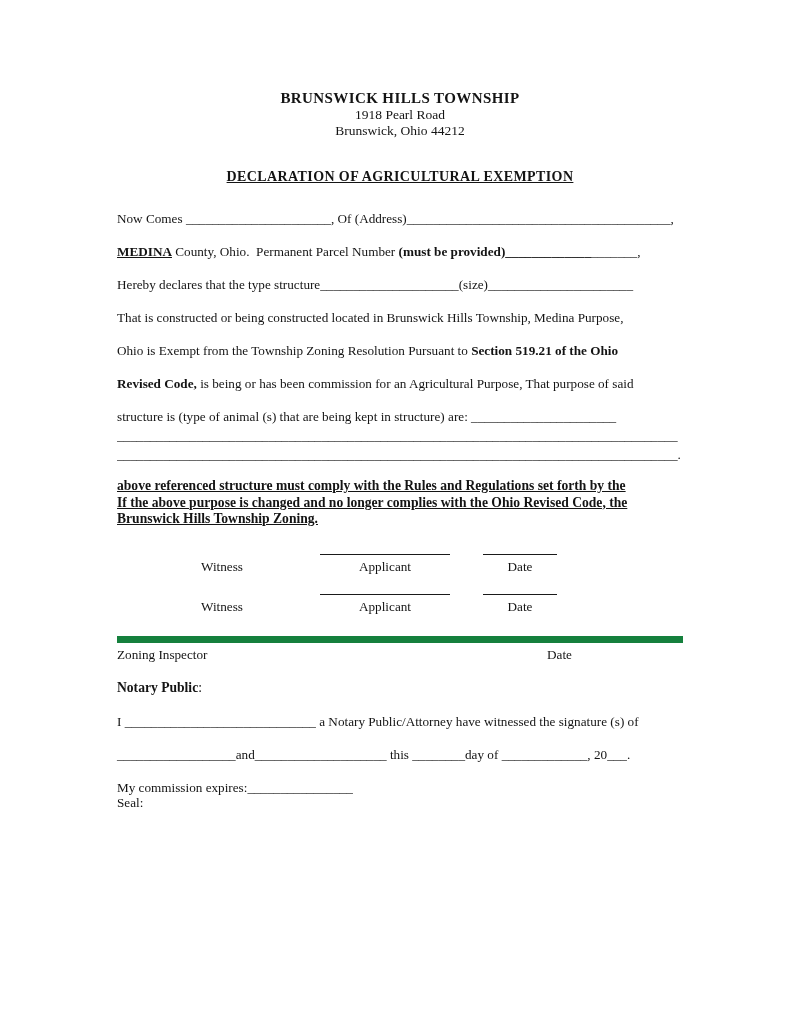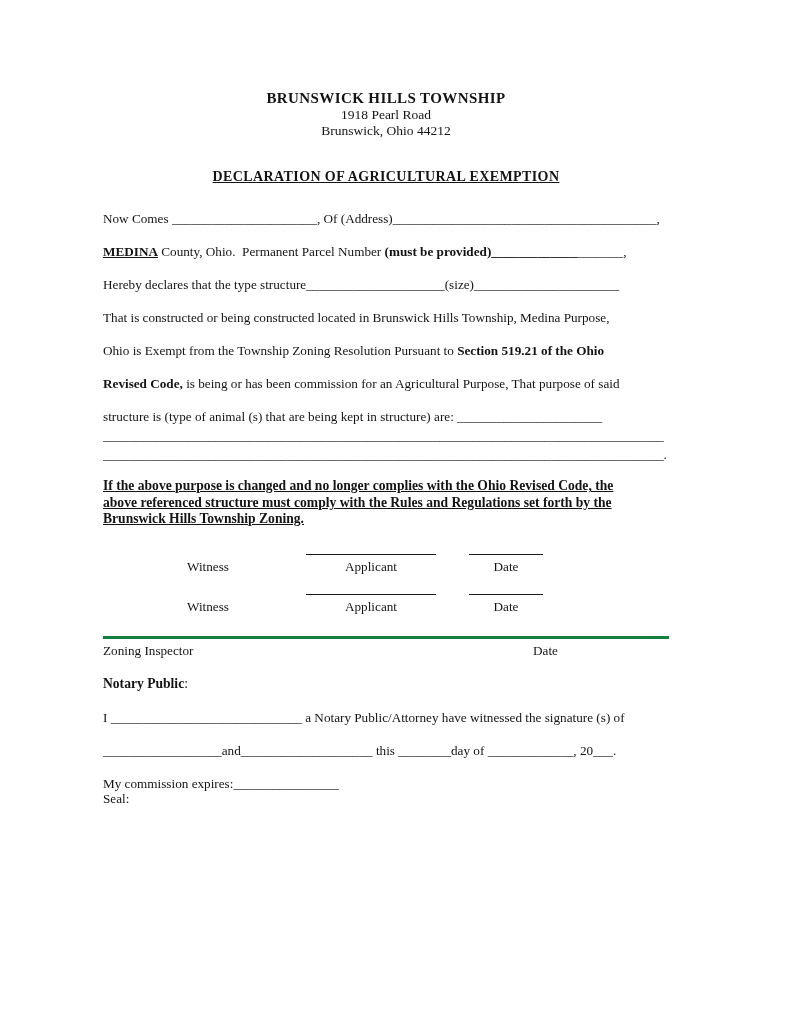--- a/index.html
+++ b/index.html
@@ -4,42 +4,42 @@
 <style>
   html,body{margin:0;padding:0;background:#ffffff;}
   .page{
     position:relative;
     width:791px;height:1024px;
     background:#ffffff;
     font-family:"Liberation Serif","DejaVu Serif",serif;
     color:#141414;
     overflow:hidden;
   }
-  .content{position:absolute;left:103px;top:90px;width:566px;}
+  .content{position:absolute;left:117px;top:90px;width:566px;}
   .center{text-align:center;}
   .b{font-weight:bold;}
   .u{text-decoration:underline;}
   .org{font-size:15px;font-weight:bold;letter-spacing:.4px;line-height:17px;}
   .addr{font-size:13.5px;line-height:16px;}
   .formtitle{margin-top:28px;font-size:14px;font-weight:bold;letter-spacing:.4px;text-decoration:underline;line-height:19px;}
   .line{white-space:pre;font-size:13.2px;line-height:15px;height:15px;margin-top:18px;}
   .line.first{margin-top:25px;}
   .fullrule{white-space:pre;font-size:13.2px;line-height:15px;height:17px;margin-top:2px;overflow:hidden;}
   .fullrule.gap{margin-top:4px;}
   .notice{margin-top:14px;font-size:13.6px;font-weight:bold;line-height:16.5px;}
   .notice .nline{text-decoration:underline;white-space:pre;}
   .sigrow{display:flex;margin-top:26px;}
   .sigrow.second{margin-top:19px;}
   .sigcol{display:flex;flex-direction:column;}
   .sigcol .sline{border-top:1.4px solid #1a1a1a;height:0;}
   .sigcol .slabel{font-size:13.2px;margin-top:4px;text-align:center;}
   .c1{width:126px;align-items:flex-end;}
   .c2{width:130px;margin-left:77px;}
   .c3{width:74px;margin-left:33px;}
-  .zrow{position:relative;margin-top:21px;border-top:3px solid #15803d;padding-top:4px;font-size:13.2px;height:16px;}
+  .zrow{position:relative;margin-top:21px;border-top:7px solid #15803d;padding-top:4px;font-size:13.2px;height:16px;}
   .zrow .zdate{position:absolute;left:430px;top:4px;}
   .notaryhead{margin-top:17px;font-size:13.6px;height:16px;}
   .seal{font-size:13.2px;}
   [data-interactable="false"]{cursor:default;}
 </style>
 </head>
 <body>
 
 <div class="page" data-interactable="false">
   <div class="content" data-interactable="false">
@@ -60,22 +60,22 @@
     <div class="line" data-interactable="false"><span data-interactable="false">Ohio is Exempt from the Township Zoning Resolution Pursuant to </span><span class="b" data-interactable="false">Section 519.21 of the Ohio</span></div>
 
     <div class="line" data-interactable="false"><span class="b" data-interactable="false">Revised Code,</span><span data-interactable="false"> is being or has been commission for an Agricultural Purpose, That purpose of said</span></div>
 
     <div class="line" data-interactable="false"><span data-interactable="false">structure is (type of animal (s) that are being kept in structure) are: </span><span data-interactable="false">______________________</span></div>
 
     <div class="fullrule gap" data-interactable="false">_____________________________________________________________________________________</div>
     <div class="fullrule" data-interactable="false"><span data-interactable="false">_____________________________________________________________________________________</span><span data-interactable="false">.</span></div>
 
     <div class="notice" data-interactable="false">
+      <div class="nline" data-interactable="false">above referenced structure must comply with the Rules and Regulations set forth by the</div>
       <div class="nline" data-interactable="false">If the above purpose is changed and no longer complies with the Ohio Revised Code, the</div>
-      <div class="nline" data-interactable="false">above referenced structure must comply with the Rules and Regulations set forth by the</div>
       <div class="nline" data-interactable="false">Brunswick Hills Township Zoning.</div>
     </div>
 
     <div class="sigrow" data-interactable="false">
       <div class="sigcol c1" data-interactable="false">
         <div class="sline" data-interactable="false"></div>
         <div class="slabel" data-interactable="false">Witness</div>
       </div>
       <div class="sigcol c2" data-interactable="false">
         <div class="sline" data-interactable="false"></div>

